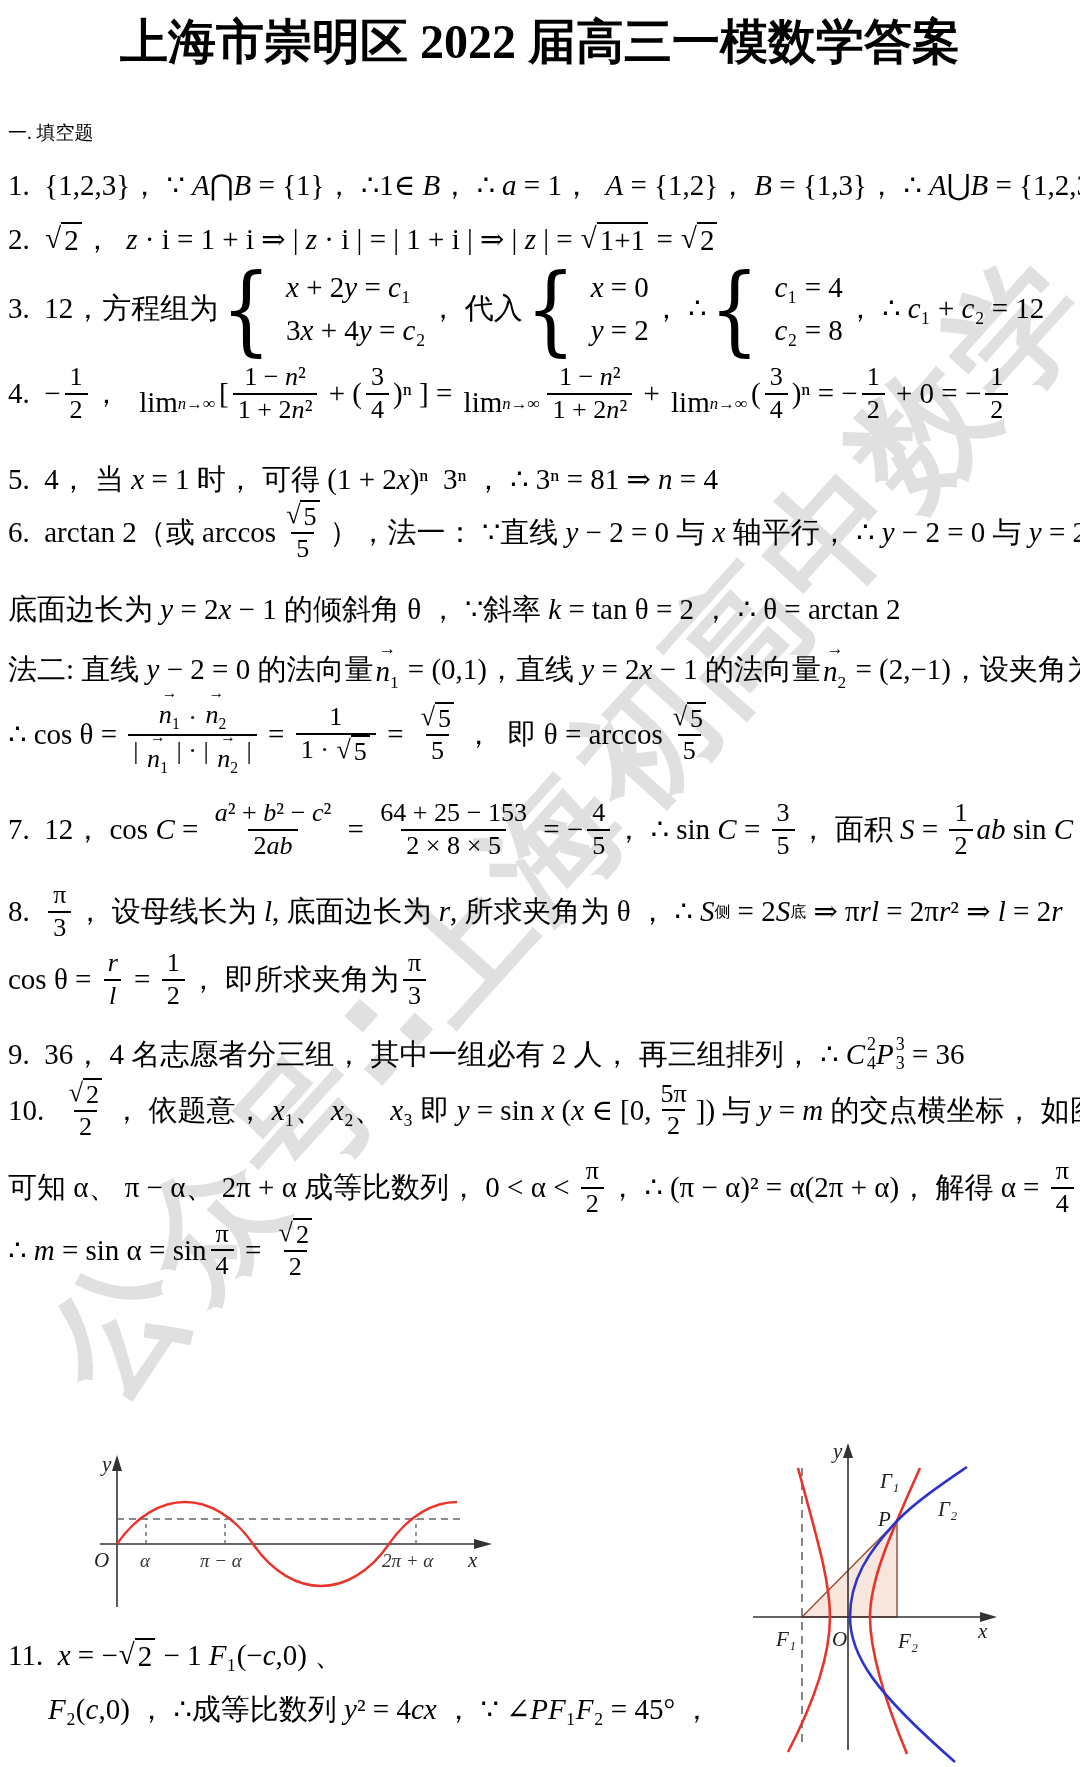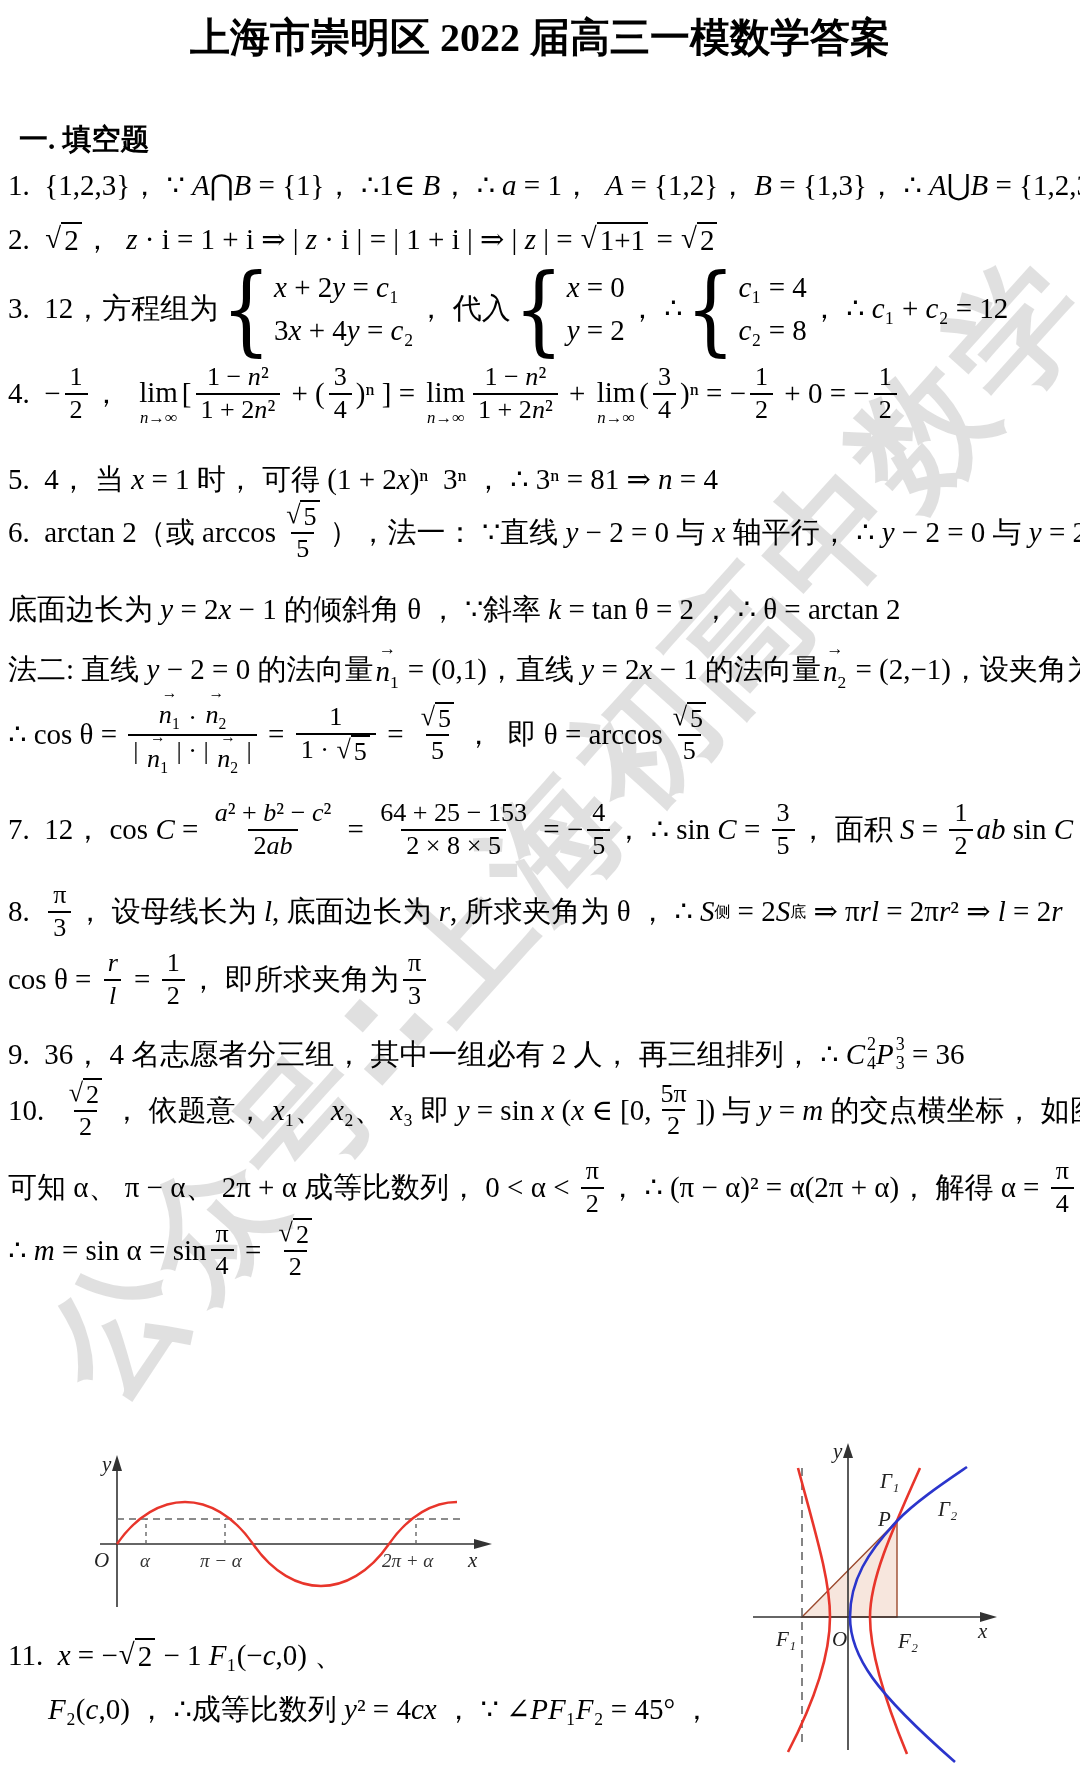--- a/index.html
+++ b/index.html
@@ -2,40 +2,40 @@
 <html><head>
 <meta charset="utf-8">
 <style>
   html,body{margin:0;padding:0;background:#fff;}
   .page{position:relative;width:1080px;height:1767px;background:#ffffff;overflow:hidden;
         font-family:"Liberation Serif","DejaVu Serif","DejaVu Sans",serif;color:#000;}
   .watermark{position:absolute;left:-160px;top:760px;width:1420px;text-align:center;
         font-size:132px;letter-spacing:6px;color:rgba(0,0,0,0.12);white-space:nowrap;
         transform:rotate(-48deg);z-index:0;font-weight:bold;}
   .title{position:absolute;top:10px;left:0;width:100%;text-align:center;
-        font-size:40px;font-weight:bold;z-index:1;}
-  .section{position:absolute;left:19px;top:120px;font-size:29px;font-weight:bold;z-index:1;}
+        font-size:48px;font-weight:bold;z-index:1;}
+  .section{position:absolute;left:8px;top:120px;font-size:19px;font-weight:normal;z-index:1;}
   .line{position:absolute;left:8px;display:flex;align-items:center;font-size:29px;
         white-space:pre;z-index:1;line-height:1.2;}
   .up{font-style:normal;}
   .mm{font-style:normal;}
   .mm i{font-family:"Liberation Serif","DejaVu Serif",serif;}
   .frac{display:inline-flex;flex-direction:column;align-items:center;text-align:center;
         font-size:0.9em;line-height:1.18;margin:0 4px;vertical-align:middle;}
   .num{padding:0 5px;display:inline-flex;align-items:flex-end;justify-content:center;}
   .den{border-top:2px solid #000;padding:0 5px;display:inline-flex;align-items:flex-start;justify-content:center;}
   .sqrt{display:inline-flex;align-items:flex-start;margin:0 1px;}
   .sqsign{line-height:1.05;transform:translateY(0.02em);}
   .sqbody{border-top:2px solid #000;padding:0 3px;line-height:1.15;display:inline-flex;}
   .cases{display:inline-flex;align-items:center;margin:0 3px;}
   .cbrace{font-size:2.7em;font-weight:100;line-height:0.9;transform:scaleY(1.25);
         margin-right:3px;font-family:"DejaVu Serif",serif;}
-  .crows{display:inline-flex;flex-direction:column;row-gap:8px;}
+  .crows{display:inline-flex;flex-direction:column;row-gap:8px;margin-left:12px;}
   .crow{display:flex;align-items:center;white-space:pre;}
-  .lim{display:inline-flex;flex-direction:column;align-items:center;margin:0 4px;line-height:1;
+  .lim{display:inline-flex;align-items:center;margin:0 4px;line-height:1;
         transform:translateY(0.32em);}
   .limw{line-height:1;}
   .limu{font-size:0.58em;font-style:italic;margin-top:3px;}
   .ss{display:inline-flex;align-items:center;}
   .ssb i{font-style:italic;}
   .sscol{display:inline-flex;flex-direction:column;font-size:0.62em;line-height:1.08;
         margin-left:2px;align-items:flex-start;}
   .vec{position:relative;display:inline-block;padding-top:8px;margin:0 2px;text-align:right;}
   .vec i{font-style:italic;}
   .vec::before{content:"→";position:absolute;top:-8px;left:3px;font-size:0.6em;font-style:normal;}

